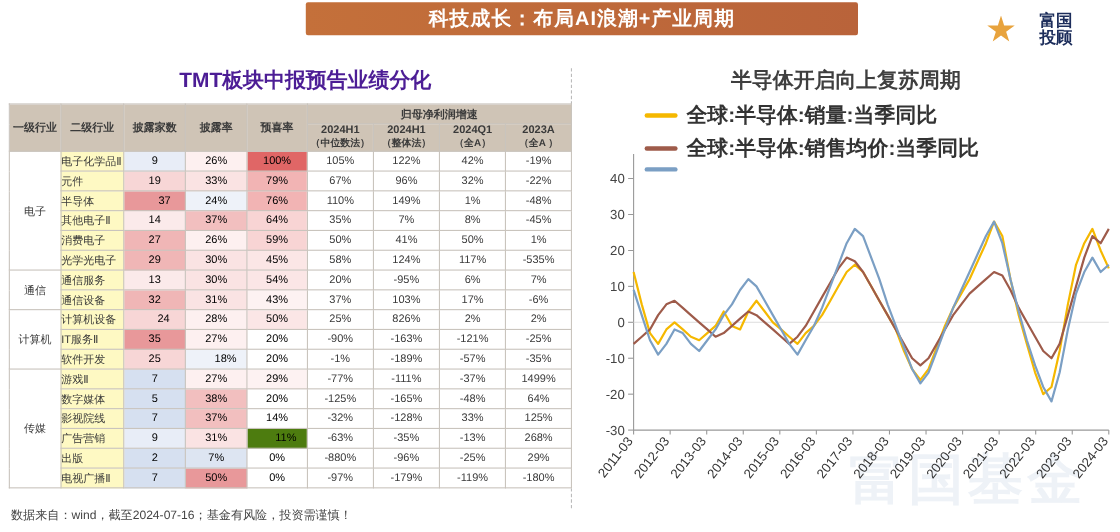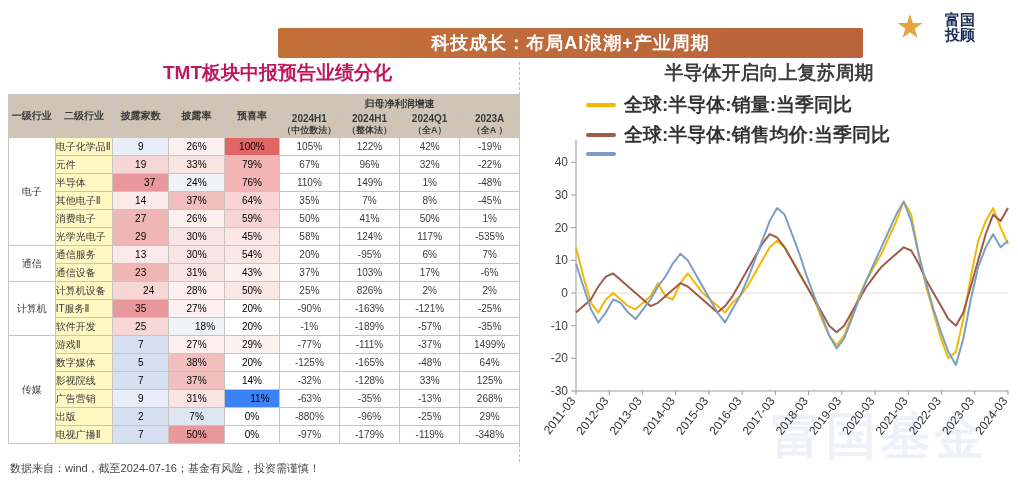--- a/index.html
+++ b/index.html
@@ -4,21 +4,21 @@
 <style>
   html,body{margin:0;padding:0;}
   body{
     width:1018px;height:484px;
     background:#ffffff;
     font-family:"Liberation Sans","DejaVu Sans",sans-serif;
     position:relative;overflow:hidden;
   }
   
   #header-bar{
-    position:absolute;left:278px;top:28px;width:585px;height:30px;
+    position:absolute;left:278px;top:2px;width:502px;height:30px;
     background:linear-gradient(90deg,#c4703a 0%,#b9633a 100%);
     border-radius:2px;
     display:flex;align-items:center;justify-content:center;
   }
   #header-bar .title{
     color:#fff;font-size:18px;font-weight:bold;letter-spacing:1px;
   }
   #logo{
     position:absolute;right:16px;top:6px;width:105px;height:42px;
     display:flex;align-items:center;gap:4px;
@@ -33,21 +33,21 @@
   }
   
   #watermark{
     position:absolute;right:30px;bottom:14px;
     font-size:50px;font-weight:bold;color:#eef2f7;
     letter-spacing:4px;pointer-events:none;
   }
   
   #left-panel{position:absolute;left:0;top:52px;width:520px;}
   #left-title{
-    text-align:center;font-size:19px;font-weight:bold;color:#be185d;
+    text-align:center;font-size:19px;font-weight:bold;color:#4c1d95;
     margin:8px 0 8px 0;
     padding-left:35px;
   }
   table{border-collapse:collapse;font-size:10px;margin-left:8px;}
   th,td{border:1px solid #c9c4bd;text-align:center;padding:0;height:17px;}
   thead th{background:#cfc4b6;color:#3a3a3a;font-weight:bold;}
   td.sector{background:#ffffff;color:#3a3a3a;font-weight:normal;width:50px;}
   td.sub{background:#fef9c3;color:#3a3a3a;text-align:left;width:62px;}
   td.num{width:40px;}
   td.wide{width:62px;color:#3a3a3a;background:#fff;}
@@ -189,21 +189,21 @@
           <td class="num" style="background: rgb(251, 234, 234);">13</td>
           <td class="num" style="background: rgb(250, 227, 227);">30%</td>
           <td class="num" style="background: rgb(251, 230, 230);">54%</td>
           <td class="wide">20%</td>
           <td class="wide">-95%</td>
           <td class="wide">6%</td>
           <td class="wide">7%</td>
         </tr>
         <tr>
           <td class="sub">通信设备</td>
-          <td class="num" style="background: rgb(240, 182, 182);">23</td>
+          <td class="num" style="background: rgb(240, 182, 182);">32</td>
           <td class="num" style="background: rgb(250, 227, 227);">31%</td>
           <td class="num" style="background: rgb(253, 242, 242);">43%</td>
           <td class="wide">37%</td>
           <td class="wide">103%</td>
           <td class="wide">17%</td>
           <td class="wide">-6%</td>
         </tr>
         <tr>
           <td class="sector" rowspan="3">计算机</td>
           <td class="sub">计算机设备</td>
@@ -263,21 +263,21 @@
           <td class="num" style="background: rgb(255, 255, 255);">14%</td>
           <td class="wide">-32%</td>
           <td class="wide">-128%</td>
           <td class="wide">33%</td>
           <td class="wide">125%</td>
         </tr>
         <tr>
           <td class="sub">广告营销</td>
           <td class="num" style="background: rgb(232, 237, 247);">9</td>
           <td class="num" style="background: rgb(250, 227, 227);">31%</td>
-          <td class="num" style="background: #3b82f6; padding-left: 16px;">11%</td>
+          <td class="num" style="background: #4d7c0f; padding-left: 16px;">11%</td>
           <td class="wide">-63%</td>
           <td class="wide">-35%</td>
           <td class="wide">-13%</td>
           <td class="wide">268%</td>
         </tr>
         <tr>
           <td class="sub">出版</td>
           <td class="num" style="background: rgb(214, 224, 240);">2</td>
           <td class="num" style="background: rgb(221, 229, 242);">7%</td>
           <td class="num" style="background: rgb(255, 255, 255);">0%</td>
@@ -287,21 +287,21 @@
           <td class="wide">29%</td>
         </tr>
         <tr>
           <td class="sub">电视广播Ⅱ</td>
           <td class="num" style="background: rgb(214, 224, 240);">7</td>
           <td class="num" style="background: rgb(232, 152, 154);">50%</td>
           <td class="num" style="background: rgb(255, 255, 255);">0%</td>
           <td class="wide">-97%</td>
           <td class="wide">-179%</td>
           <td class="wide">-119%</td>
-          <td class="wide">-348%</td>
+          <td class="wide">-180%</td>
         </tr>
       </tbody>
   </table>
 </div>
 
 <div id="right-panel">
   <div id="right-title">半导体开启向上复苏周期</div>
   <div id="legend">
       <div class="legend-row">
         <span class="legend-swatch" style="background: rgb(245, 184, 0);"></span>

